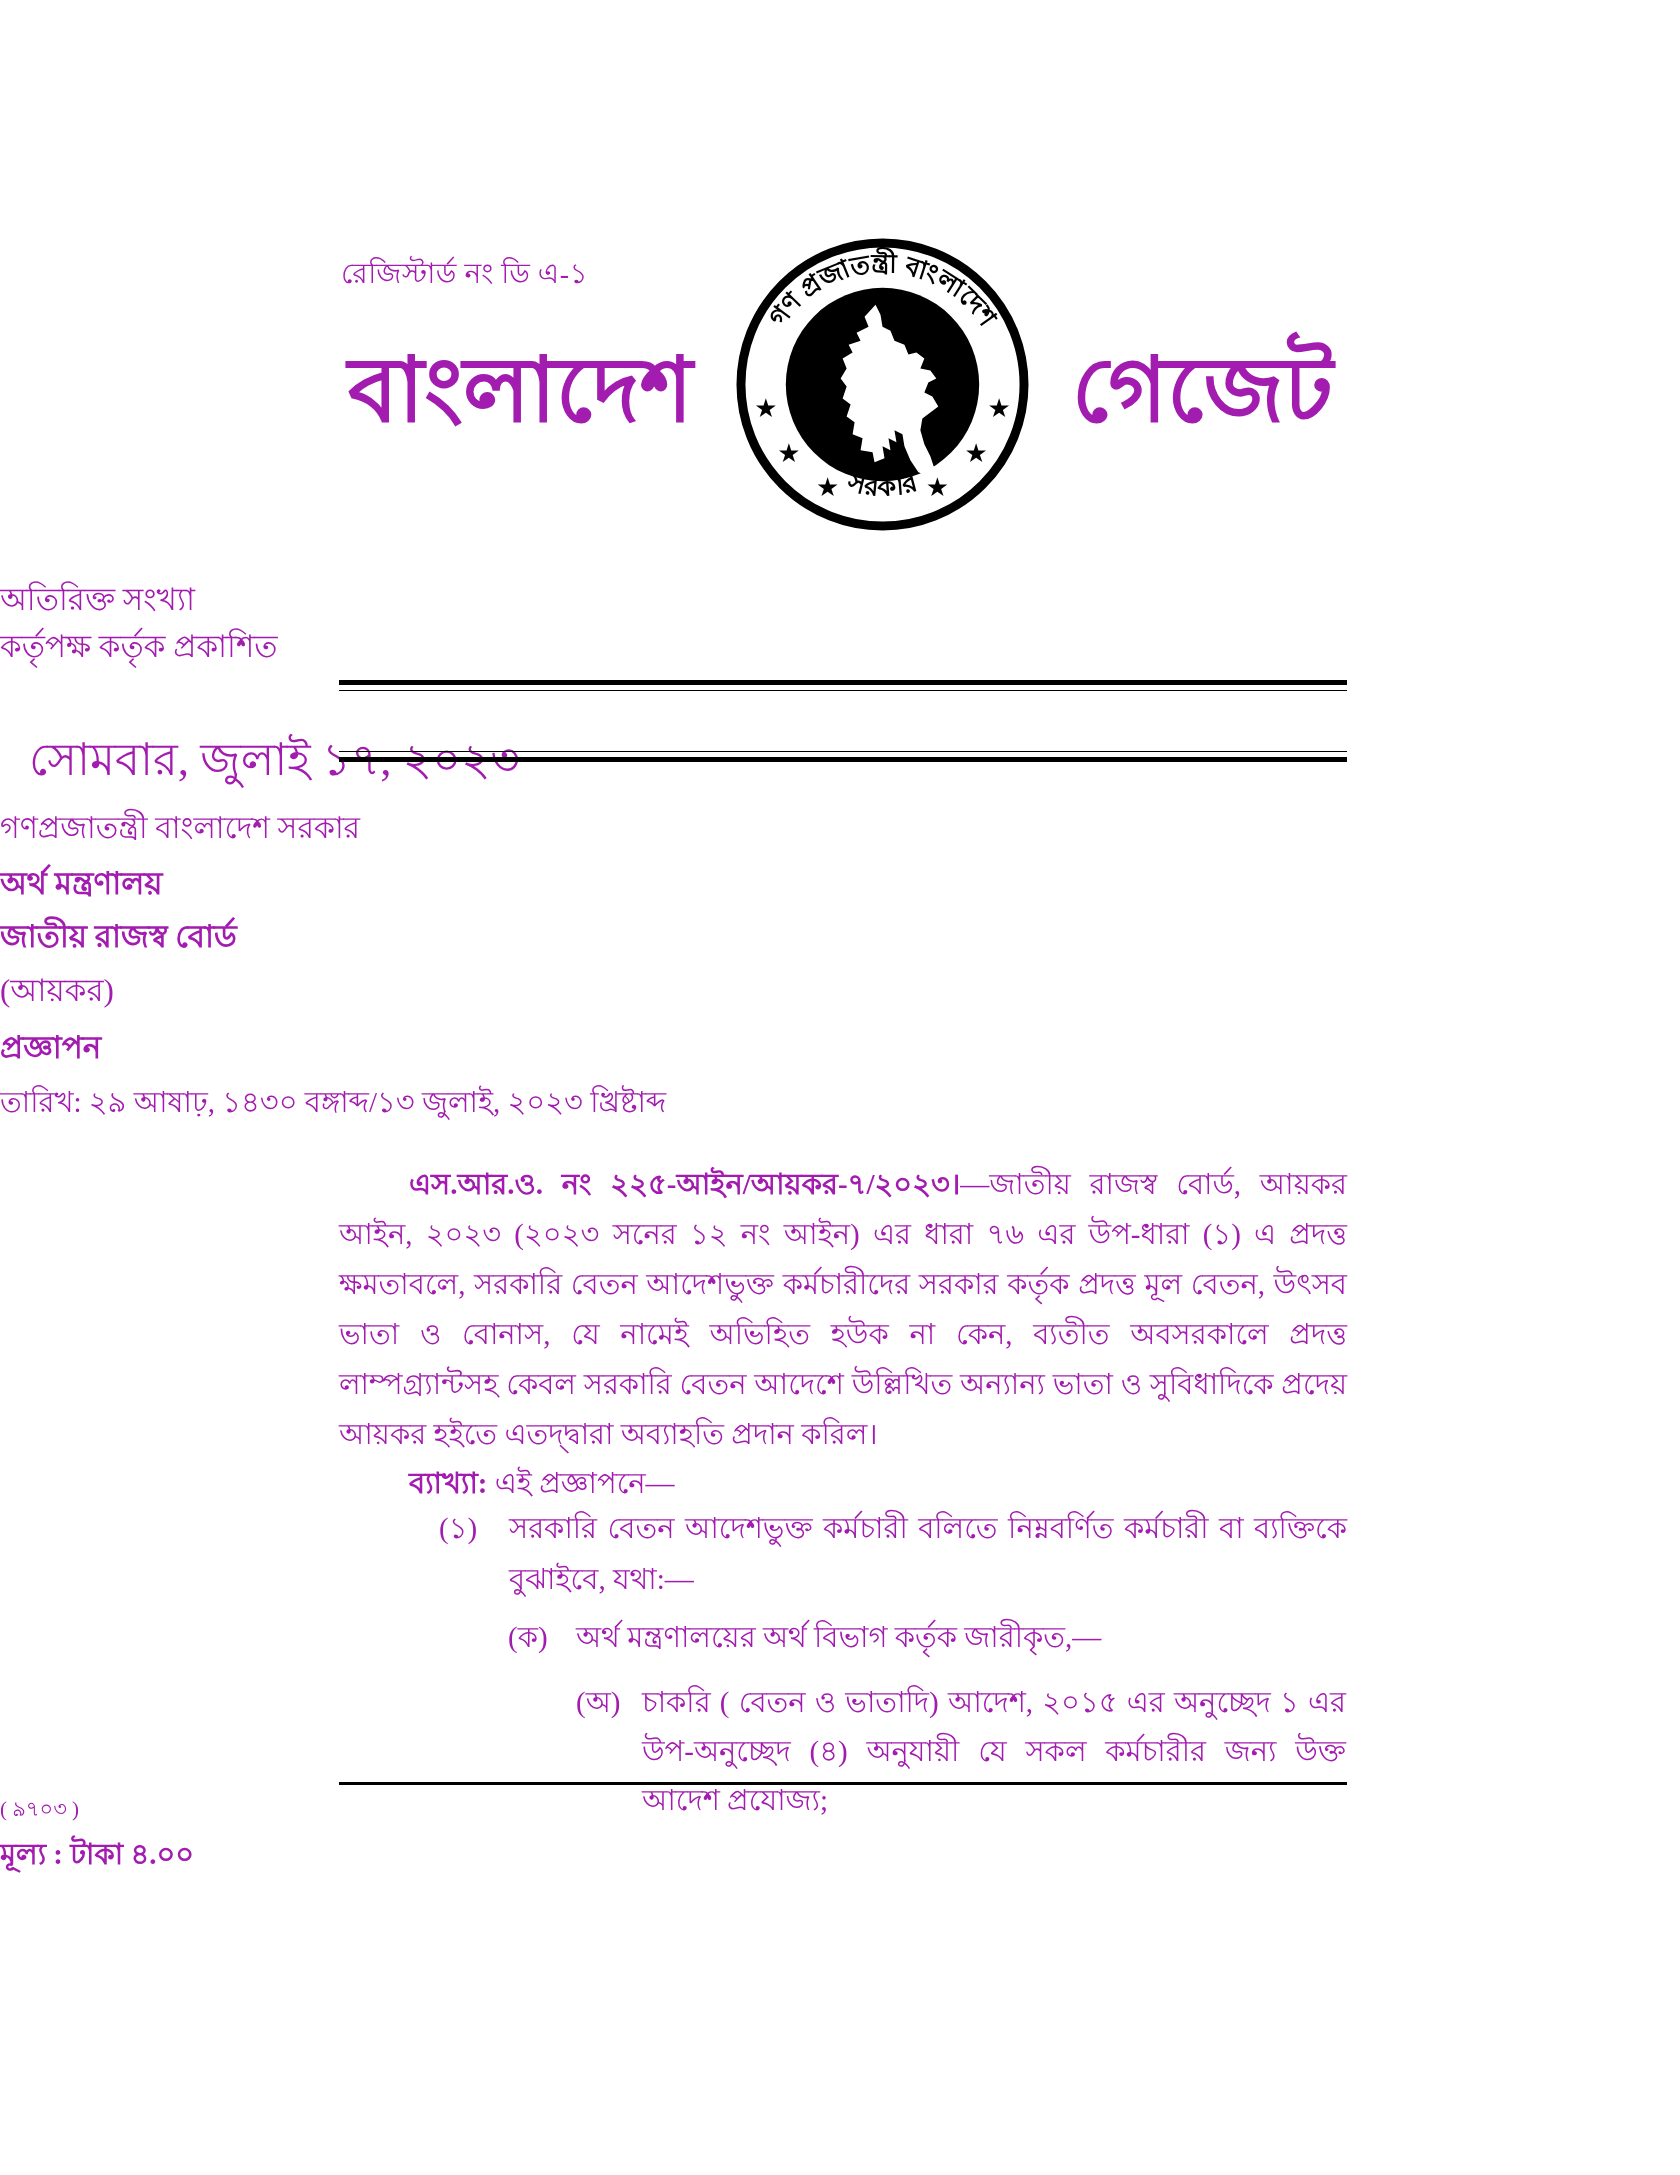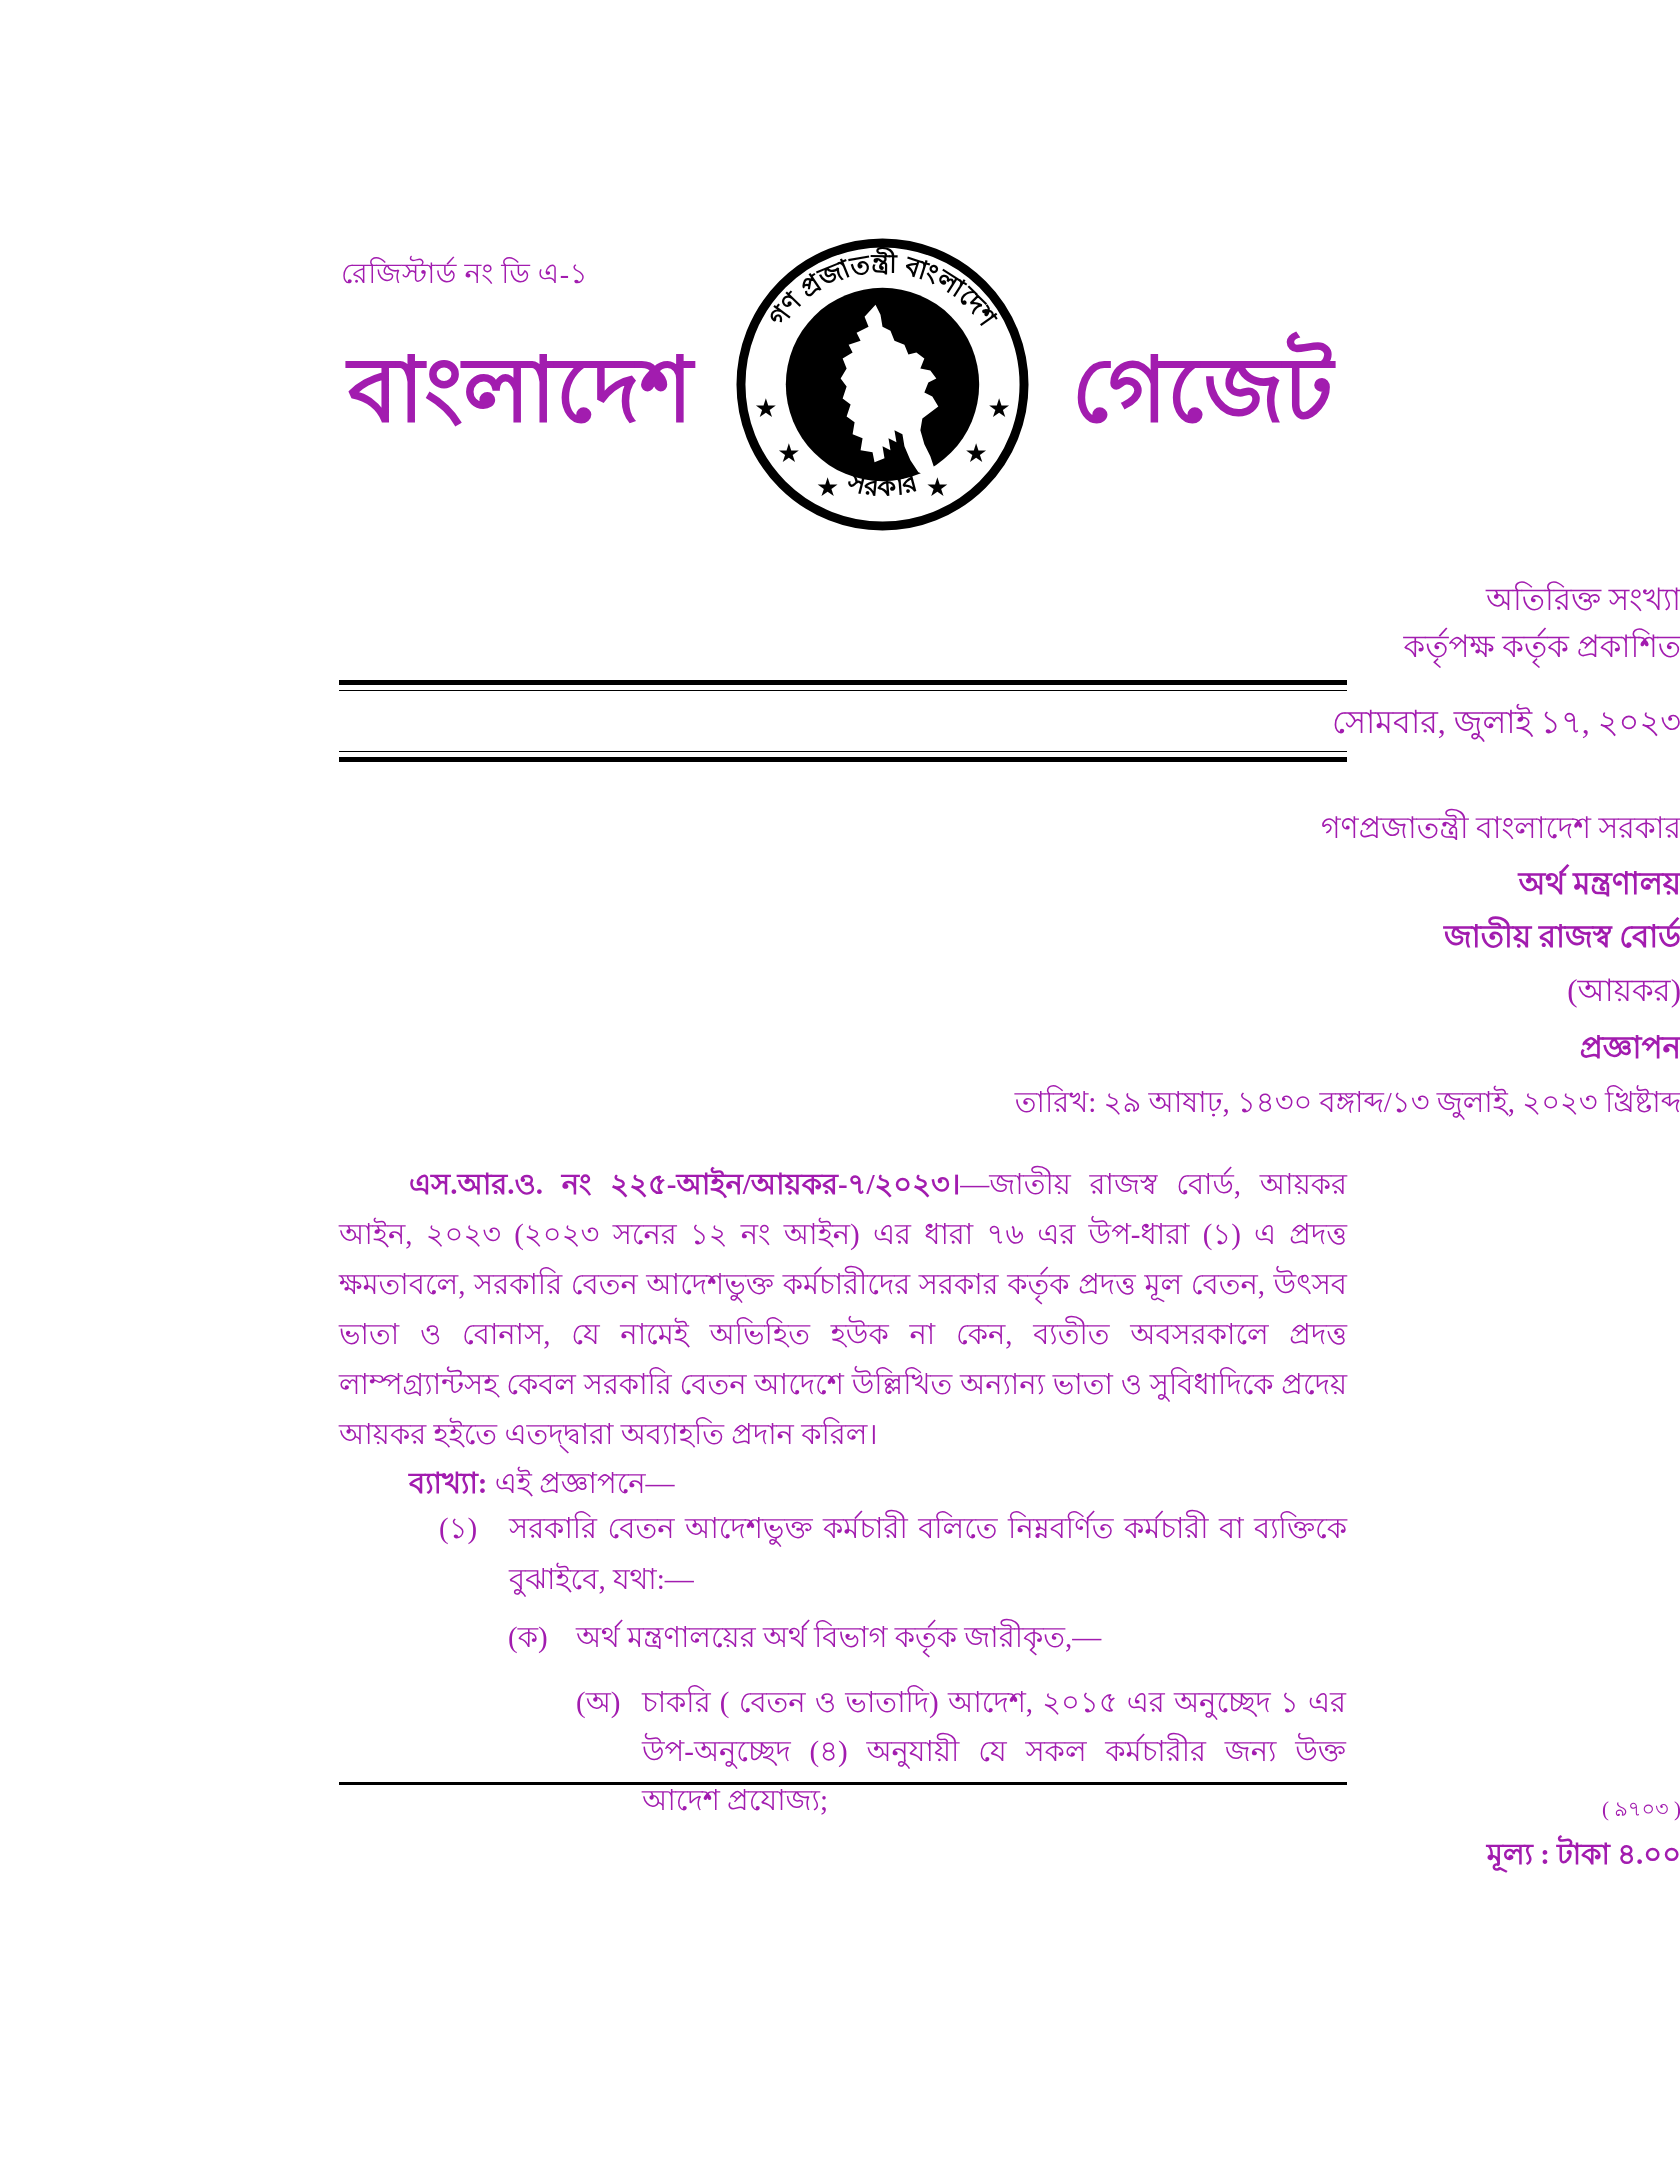--- a/index.html
+++ b/index.html
@@ -6,33 +6,33 @@
   .page{
     position:relative;
     width:1681px;height:2175px;
     margin:0 auto;
     background:#ffffff;
     font-family:"Liberation Serif","DejaVu Serif",serif;
     color:#a21caf;
     overflow:hidden;
   }
   .abs{position:absolute;}
-  .centered{left:0;right:0;text-align:right;}
+  .centered{left:0;right:0;text-align:left;}
 
   .reg-no{left:341px;top:252px;font-size:28px;letter-spacing:0.5px;}
 
   .masthead{top:235px;left:0;right:0;height:311px;display:flex;justify-content:center;align-items:flex-start;gap:40px;}
   .mast-title{font-size:90px;font-weight:700;line-height:1;transform:translateY(111px);white-space:nowrap;}
   .emblem{width:299px;height:299px;flex:0 0 auto;}
 
   .issue-block{top:576px;font-size:31px;line-height:47px;}
 
   .rule{left:339px;width:1008px;}
   .rule-top{top:680px;height:4.7px;border-top:5.6px solid #000;border-bottom:1.9px solid #000;}
-  .date-line{top:697px;font-size:32px;font-weight:400;}
+  .date-line{top:725px;font-size:45px;font-weight:400;padding-left:29px;}
   .rule-bot{top:751px;height:4.7px;border-top:1.9px solid #000;border-bottom:5.6px solid #000;}
 
   .gov-line{top:804px;font-size:30px;}
   .ministry{top:859px;font-size:31px;font-weight:700;}
   .board{top:912px;font-size:31px;font-weight:700;}
   .section-line{top:966px;font-size:31px;font-weight:400;}
   .notif{top:1023px;font-size:31px;font-weight:700;}
   .date-detail{top:1079px;font-size:29px;}
 
   .sro{top:1130px;left:339px;width:1008px;font-size:29px;line-height:50px;text-align:justify;text-indent:70px;}

